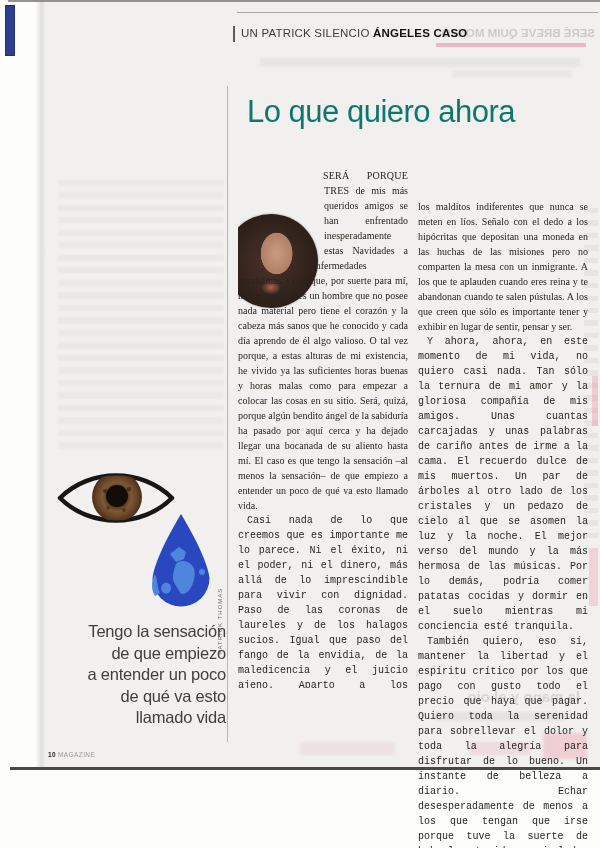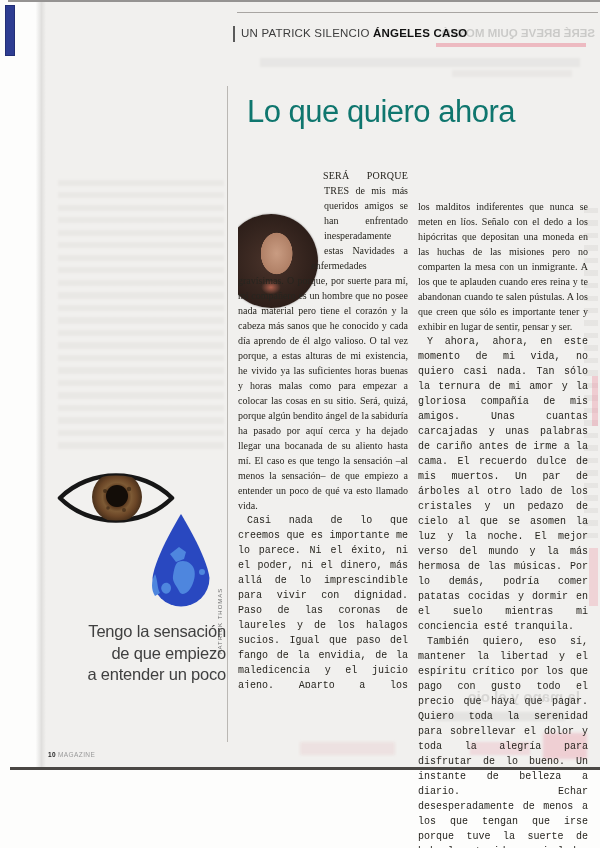--- a/index.html
+++ b/index.html
@@ -159,19 +159,21 @@
     <circle cx="54" cy="60" r="3"></circle>
   </g>
 </svg>
 
 <div class="abs credit">PATRICK THOMAS</div>
 
 <div class="abs pull-quote">
   <div>Tengo la sensación</div>
   <div>de que empiezo</div>
   <div>a entender un poco</div>
+  <div>de qué va esto</div>
+  <div>llamado vida</div>
 </div>
 
 <div class="abs footer">
   <span class="num">10</span><span>MAGAZINE</span>
 </div>
 
 <div class="abs scan-bottom"></div>
 
 </body></html>

